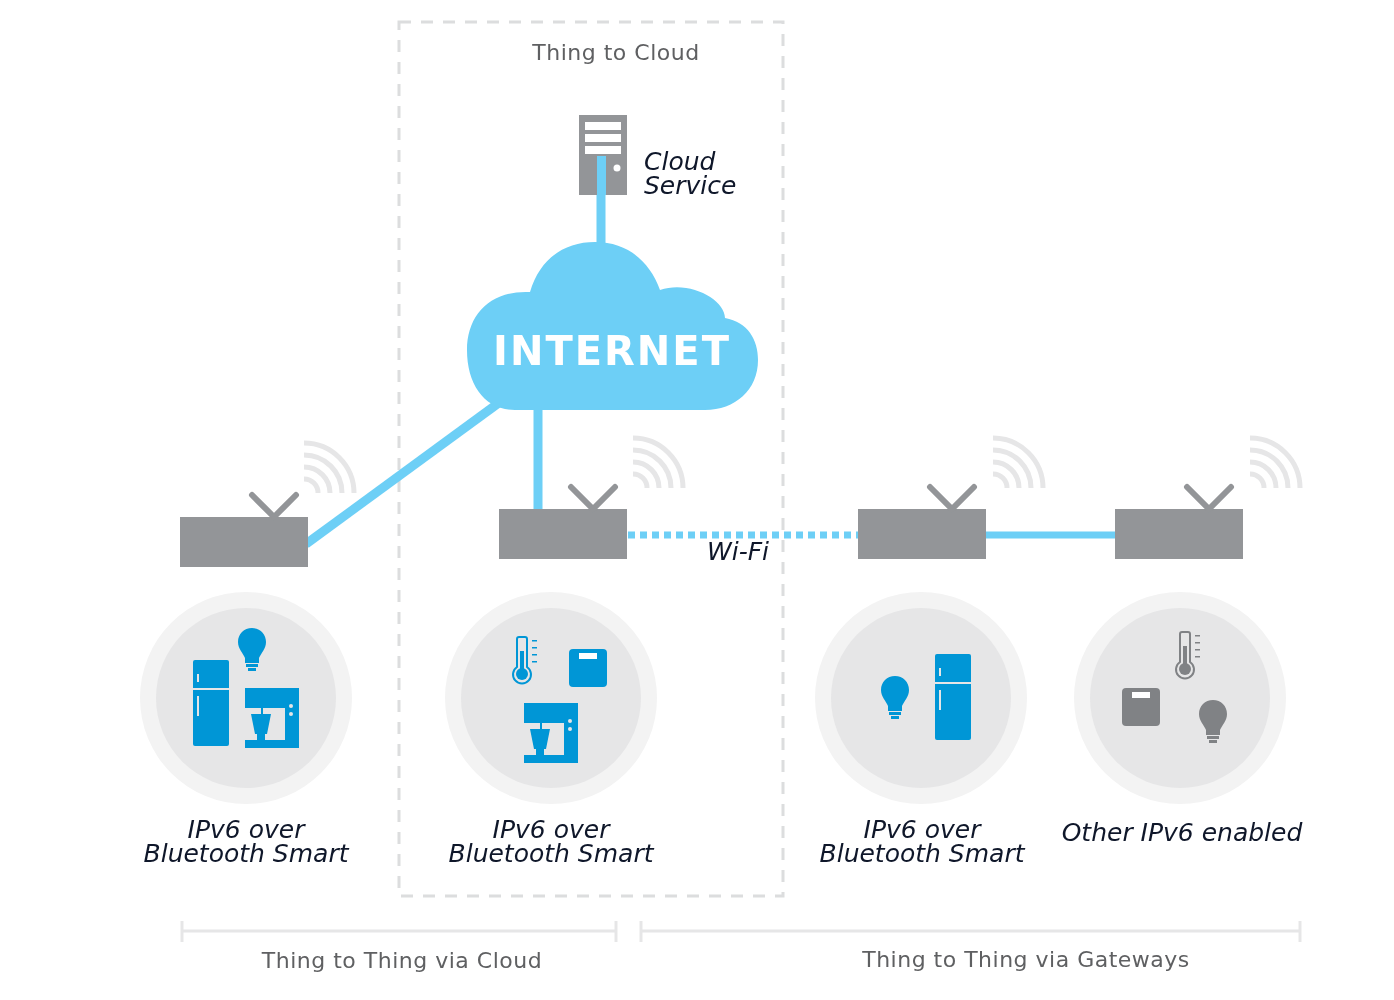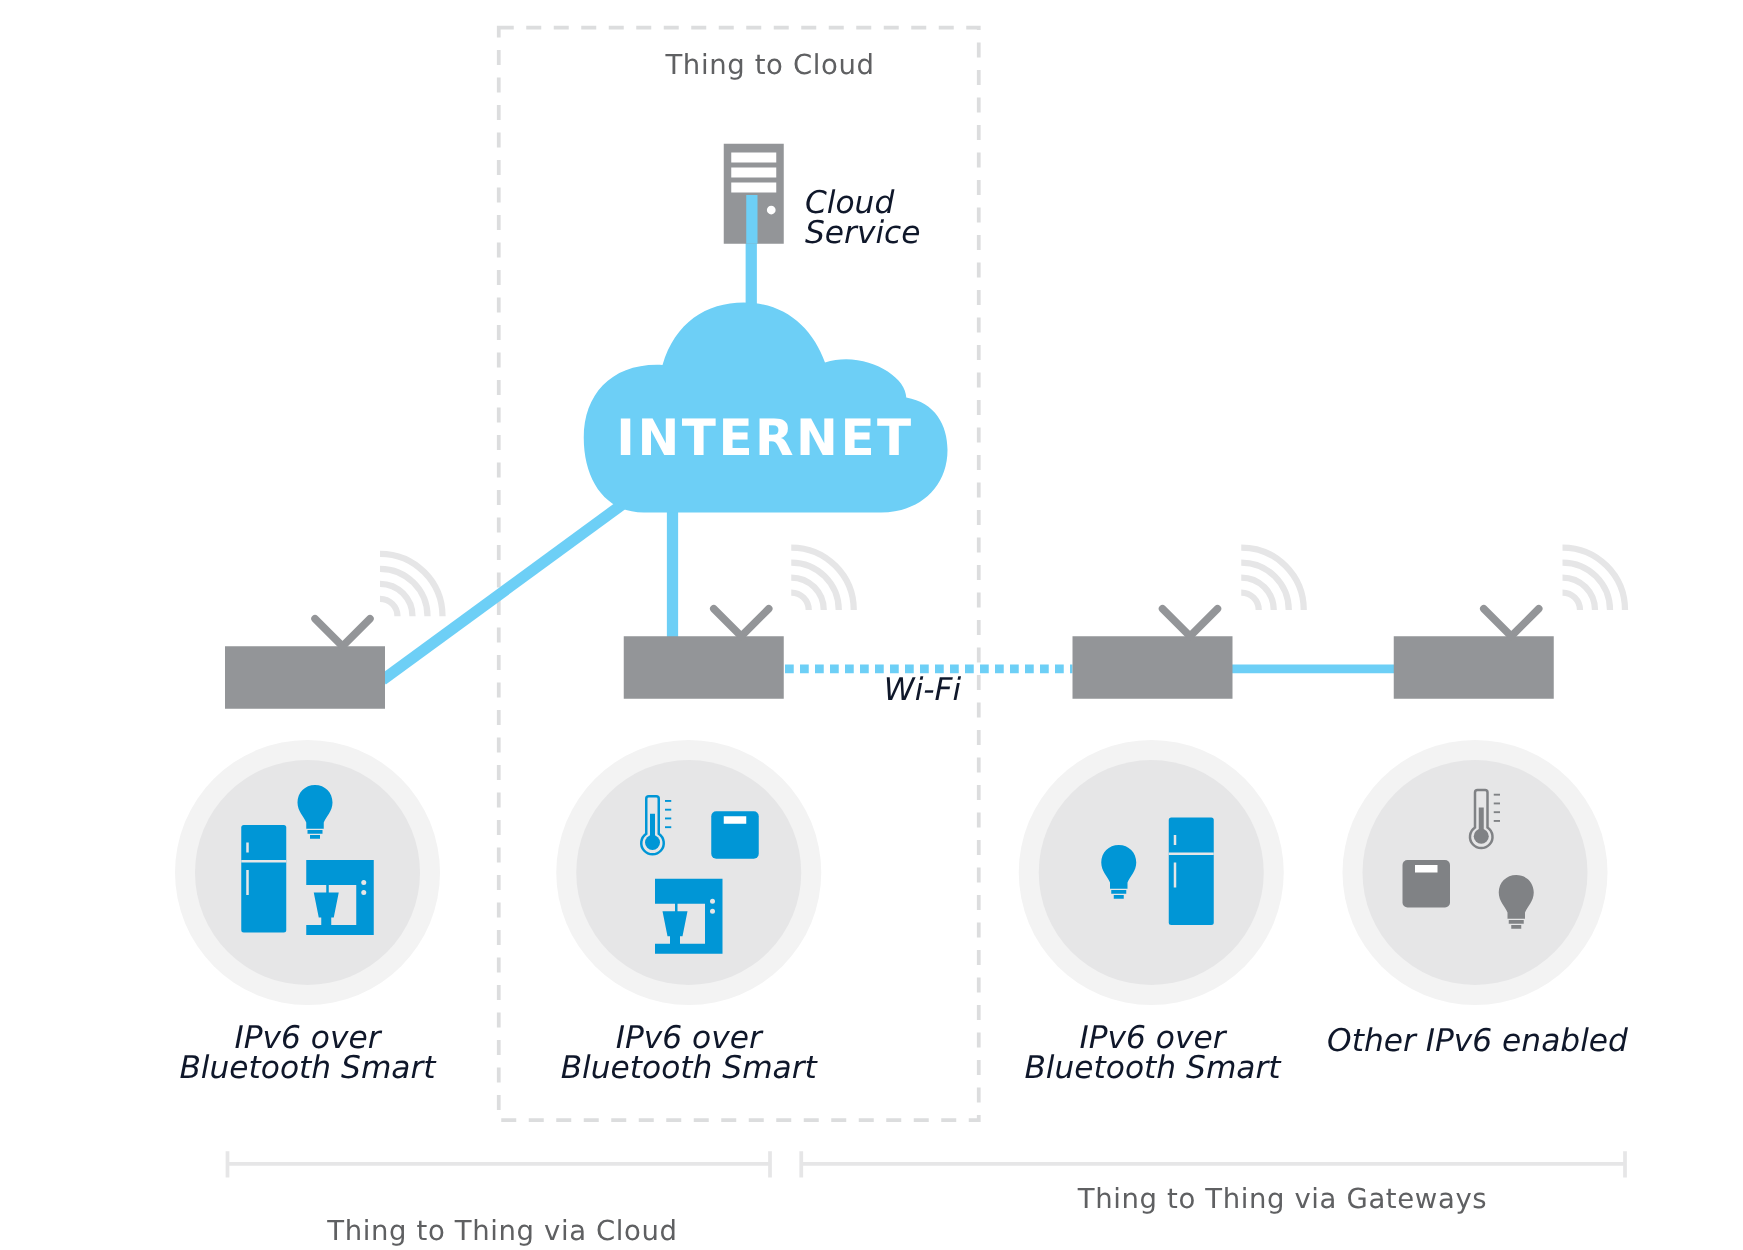--- a/index.html
+++ b/index.html
@@ -191,14 +191,14 @@
   <div>Bluetooth Smart</div>
 </div>
 <div class="txt italic" style="left:802px; top:818px; width:240px;">
   <div>IPv6 over</div>
   <div>Bluetooth Smart</div>
 </div>
 <div class="txt italic" style="left:1042px; top:821px; width:280px;">
   <div>Other IPv6 enabled</div>
 </div>
 
-<div class="txt heading" style="left:182px; top:948px; width:440px;margin-top:25px;">Thing to Thing via Cloud</div>
+<div class="txt heading" style="left:182px; top:948px; width:440px;">Thing to Thing via Cloud</div>
 <div class="txt heading" style="left:776px; top:947px; width:500px;">Thing to Thing via Gateways</div>
 
 </body></html>

